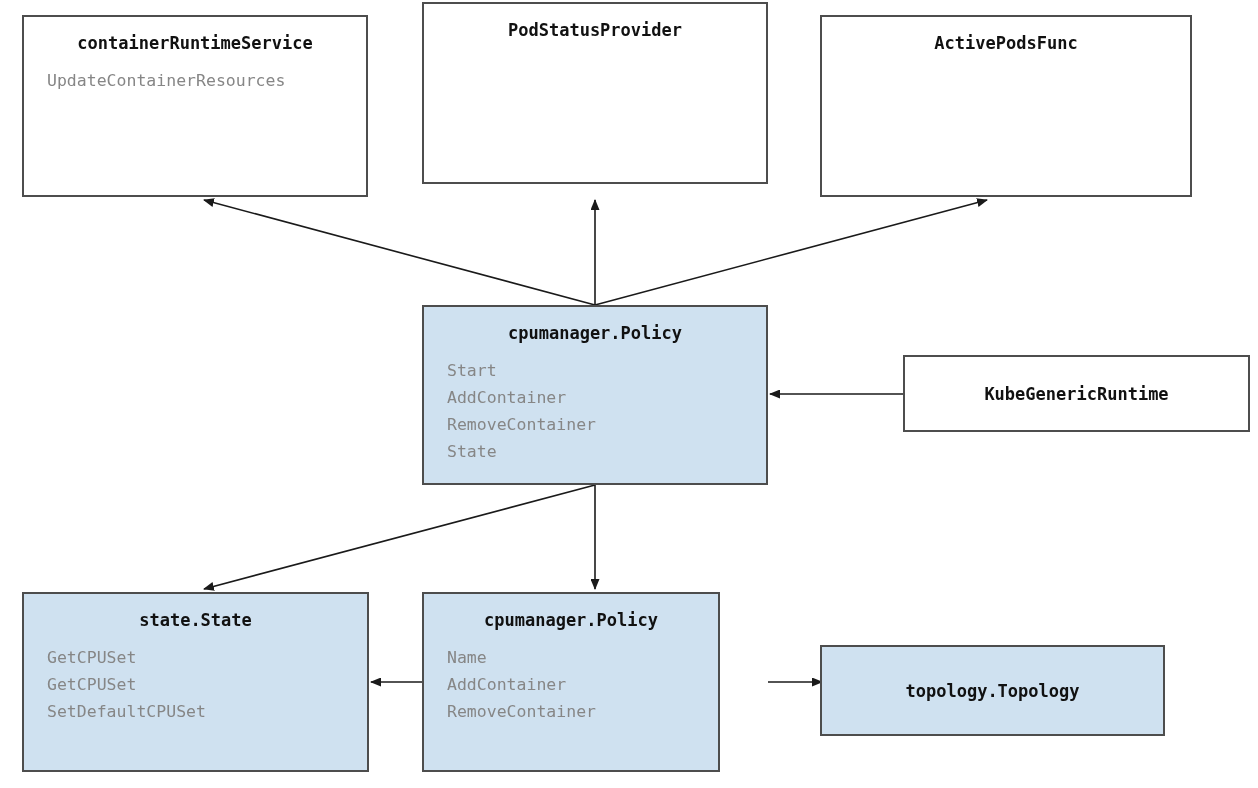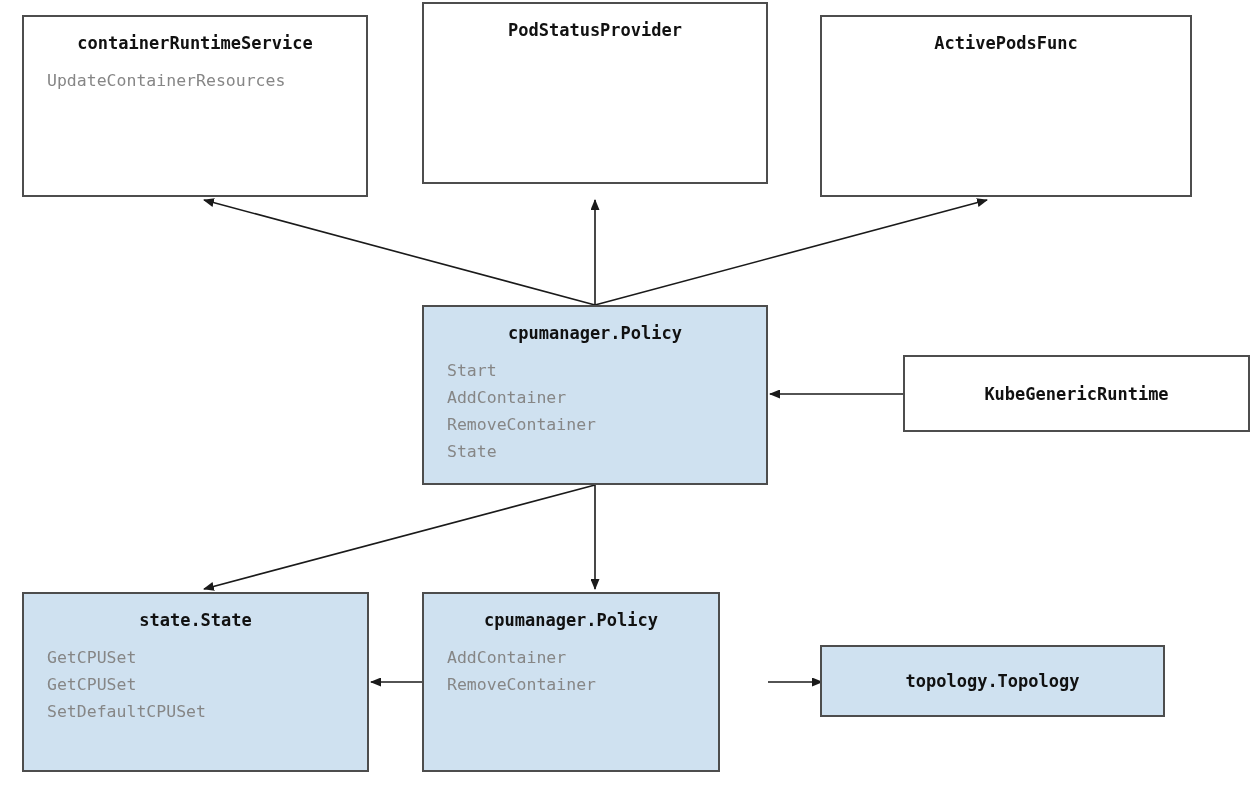--- a/index.html
+++ b/index.html
@@ -124,22 +124,23 @@
     <div class="node-members">
       <div>GetCPUSet</div>
       <div>GetCPUSet</div>
       <div>SetDefaultCPUSet</div>
     </div>
   </div>
 
   <div class="node filled" style="left:422px; top:592px; width:298px; height:180px;">
     <div class="node-title">cpumanager.Policy</div>
     <div class="node-members">
+      <div>Name</div>
       <div>AddContainer</div>
       <div>RemoveContainer</div>
     </div>
   </div>
 
-  <div class="node filled" style="left:820px; top:645px; width:345px; height:72px;">
+  <div class="node filled" style="left:820px; top:645px; width:345px; height:91px;">
     <div class="node-title centered-vert">topology.Topology</div>
   </div>
 
 </div>
 
 </body></html>

